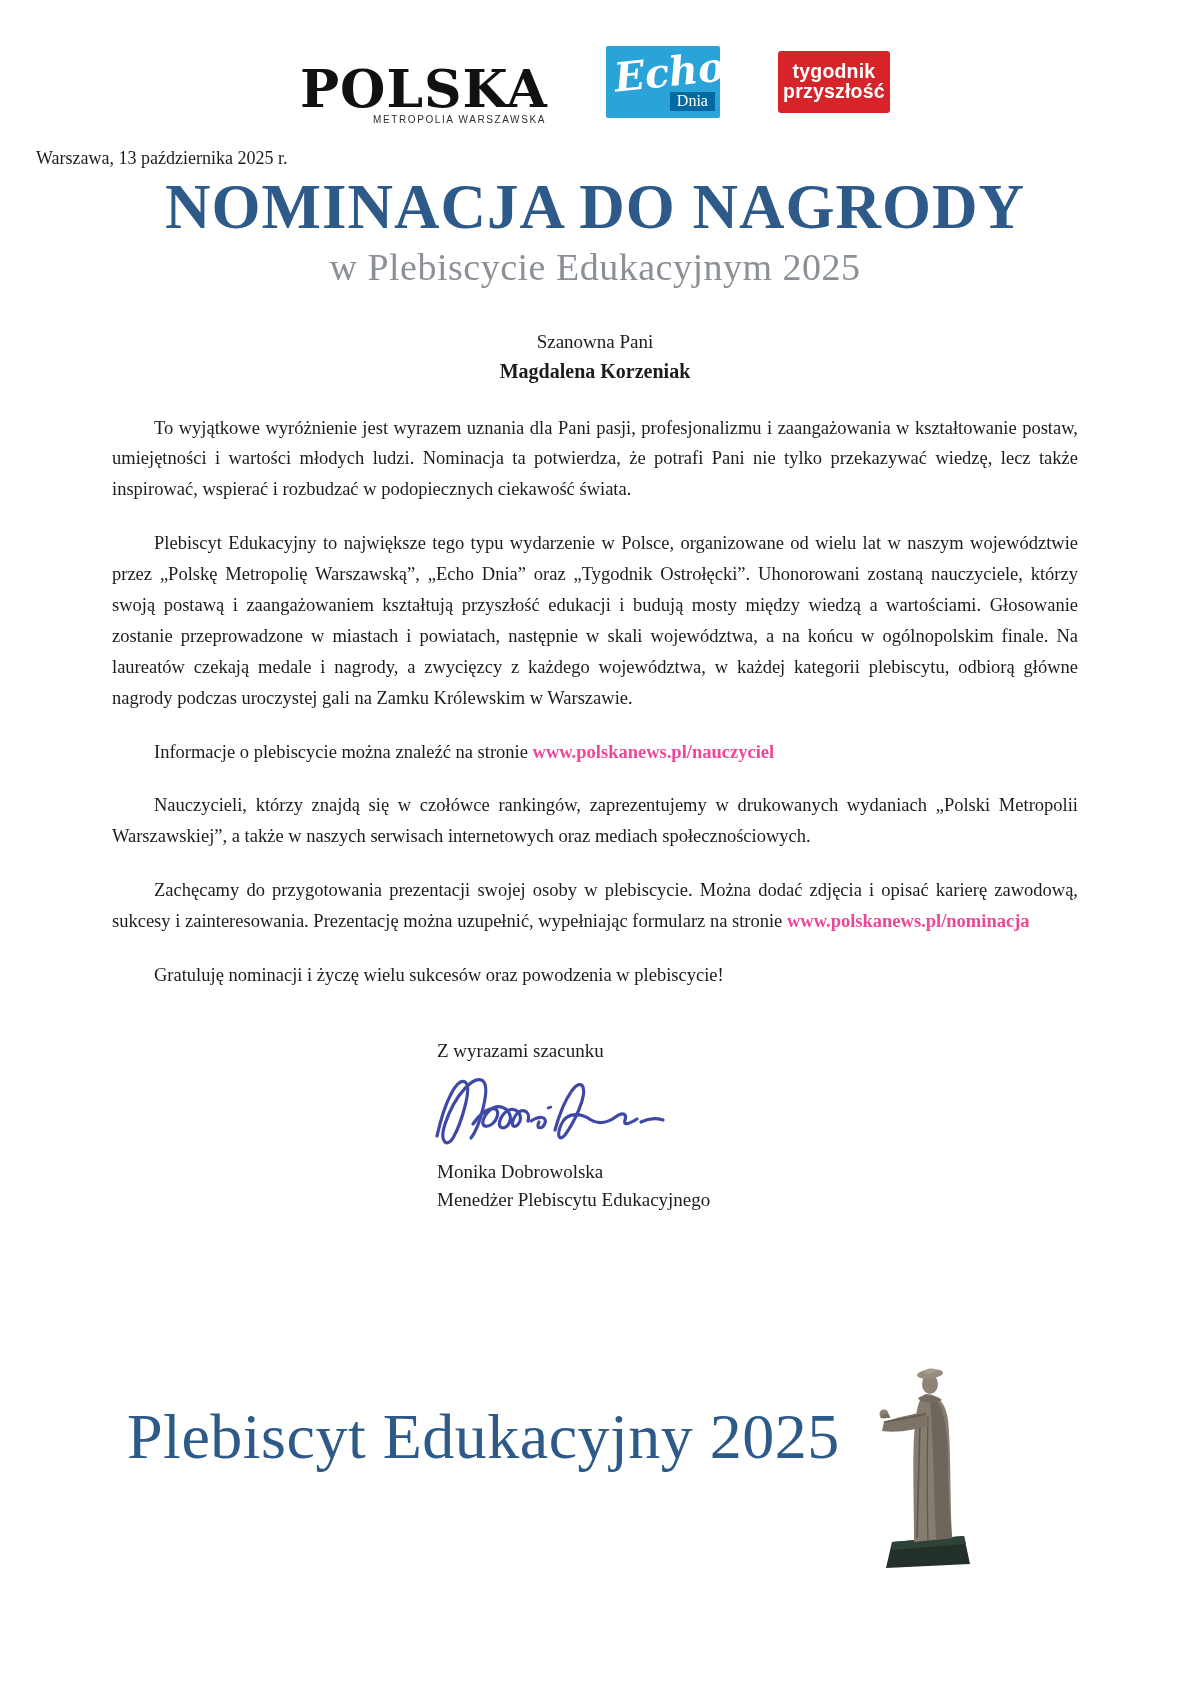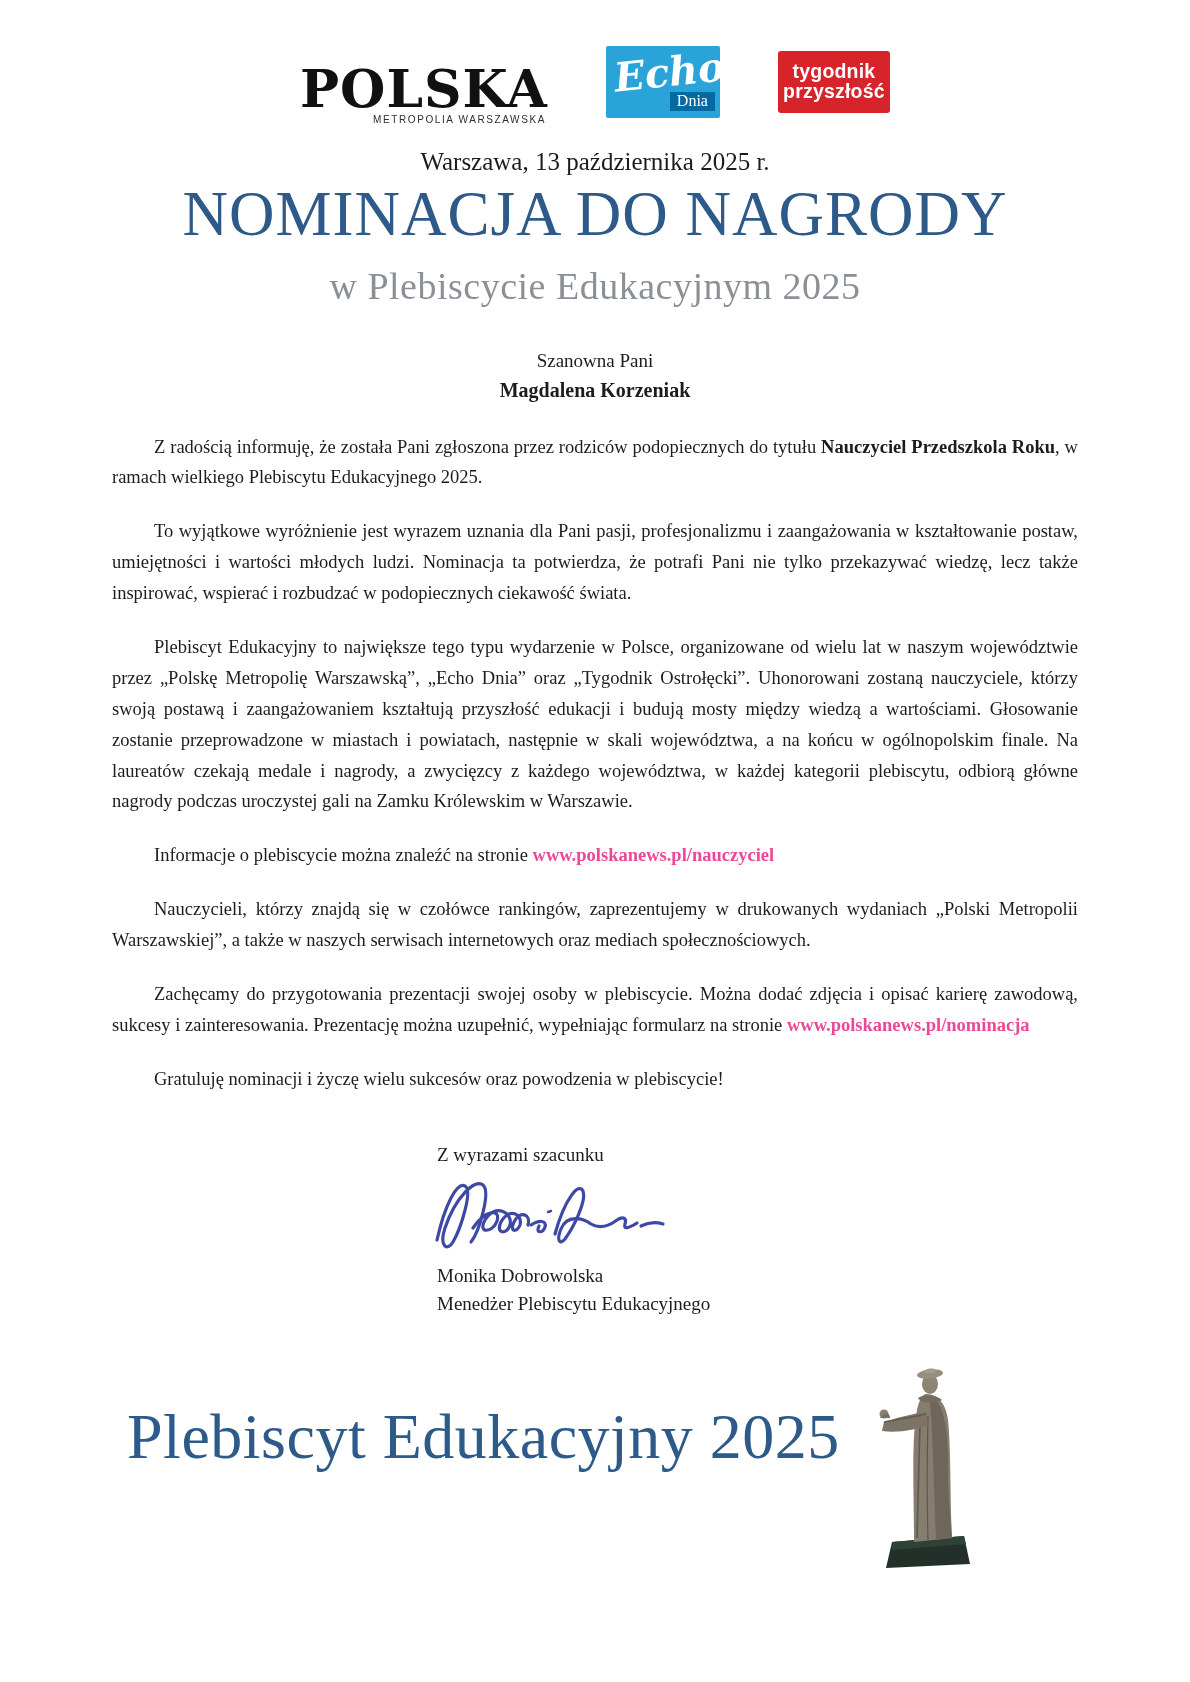--- a/index.html
+++ b/index.html
@@ -14,22 +14,22 @@
   .polska-word{font-family:"DejaVu Serif", serif;font-weight:bold;font-size:52px;line-height:0.92;letter-spacing:1px;color:#111;margin-top:26px;}
   .polska-tag{font-family:"Liberation Sans", sans-serif;font-size:10px;letter-spacing:1.6px;color:#2e2e2e;margin-top:2px;margin-right:2px;}
   .echo-box{position:relative;width:114px;height:72px;background:#2aa3d8;border-radius:2px;}
   .echo-script{position:absolute;top:2px;left:8px;color:#ffffff;font-family:"DejaVu Serif", serif;font-style:italic;font-weight:bold;font-size:40px;transform:rotate(-6deg);}
   .dnia-box{position:absolute;right:5px;bottom:7px;background:#0369a1;color:#ffffff;font-size:16px;padding:0 7px 1px;}
   .tyg-box{width:112px;height:62px;background:#d7242b;border-radius:3px;color:#ffffff;
     font-family:"Liberation Sans", sans-serif;font-weight:bold;font-size:19.5px;line-height:1.02;
     display:flex;flex-direction:column;align-items:center;justify-content:center;letter-spacing:0.2px;}
 
   
-  .date-line{text-align:center;font-size:25px;margin-top:26px;}
-  .doc-title{margin:6px 0 16px;text-align:center;font-weight:normal;font-size:63px;line-height:1.04;letter-spacing:1px;color:#2d5a88;}
+  .date-line{text-align:left;font-size:18px;margin-top:26px;padding-left:36px;}
+  .doc-title{margin:6px 0 4px;text-align:center;font-weight:bold;font-size:63px;line-height:1.04;letter-spacing:1px;color:#2d5a88;}
   .doc-subtitle{margin:0;text-align:center;font-weight:normal;font-size:38px;color:#8b9097;letter-spacing:0.5px;}
 
   
   .salutation{margin-top:42px;text-align:center;font-size:19px;}
   .salutation .sal-name{font-size:20px;font-weight:bold;margin-top:7px;}
 
   
   .body-text{margin:30px 112px 0;font-size:18.5px;line-height:1.67;text-align:justify;}
   .body-text p{margin:0 0 23px;text-indent:42px;}
   .doclink{color:#ec4899;font-weight:bold;text-decoration:none;cursor:pointer;}
@@ -67,21 +67,20 @@
   <div class="date-line">Warszawa, 13 października 2025 r.</div>
   <h1 class="doc-title">NOMINACJA DO NAGRODY</h1>
   <h2 class="doc-subtitle">w Plebiscycie Edukacyjnym 2025</h2>
 
   <div class="salutation">
     <div>Szanowna Pani</div>
     <div class="sal-name">Magdalena Korzeniak</div>
   </div>
 
   <div class="body-text">
-    <p><span>Z radością informuję, że została Pani zgłoszona przez rodziców podopiecznych do tytułu </span><b>Nauczyciel Przedszkola Roku</b><span>, w ramach wielkiego Plebiscytu Edukacyjnego 2025.</span></p>
     <p>To wyjątkowe wyróżnienie jest wyrazem uznania dla Pani pasji, profesjonalizmu i zaangażowania w kształtowanie postaw, umiejętności i wartości młodych ludzi. Nominacja ta potwierdza, że potrafi Pani nie tylko przekazywać wiedzę, lecz także inspirować, wspierać i rozbudzać w podopiecznych ciekawość świata.</p>
     <p>Plebiscyt Edukacyjny to największe tego typu wydarzenie w Polsce, organizowane od wielu lat w naszym województwie przez „Polskę Metropolię Warszawską”, „Echo Dnia” oraz „Tygodnik Ostrołęcki”. Uhonorowani zostaną nauczyciele, którzy swoją postawą i zaangażowaniem kształtują przyszłość edukacji i budują mosty między wiedzą a wartościami. Głosowanie zostanie przeprowadzone w miastach i powiatach, następnie w skali województwa, a na końcu w ogólnopolskim finale. Na laureatów czekają medale i nagrody, a zwycięzcy z każdego województwa, w każdej kategorii plebiscytu, odbiorą główne nagrody podczas uroczystej gali na Zamku Królewskim w Warszawie.</p>
     <p><span>Informacje o plebiscycie można znaleźć na stronie </span><a class="doclink">www.polskanews.pl/nauczyciel</a></p>
     <p>Nauczycieli, którzy znajdą się w czołówce rankingów, zaprezentujemy w drukowanych wydaniach „Polski Metropolii Warszawskiej”, a także w naszych serwisach internetowych oraz mediach społecznościowych.</p>
     <p><span>Zachęcamy do przygotowania prezentacji swojej osoby w plebiscycie. Można dodać zdjęcia i opisać karierę zawodową, sukcesy i zainteresowania. Prezentację można uzupełnić, wypełniając formularz na stronie </span><a class="doclink">www.polskanews.pl/nominacja</a></p>
     <p>Gratuluję nominacji i życzę wielu sukcesów oraz powodzenia w plebiscycie!</p>
   </div>
 
   <div class="closing">
     <div>Z wyrazami szacunku</div>

